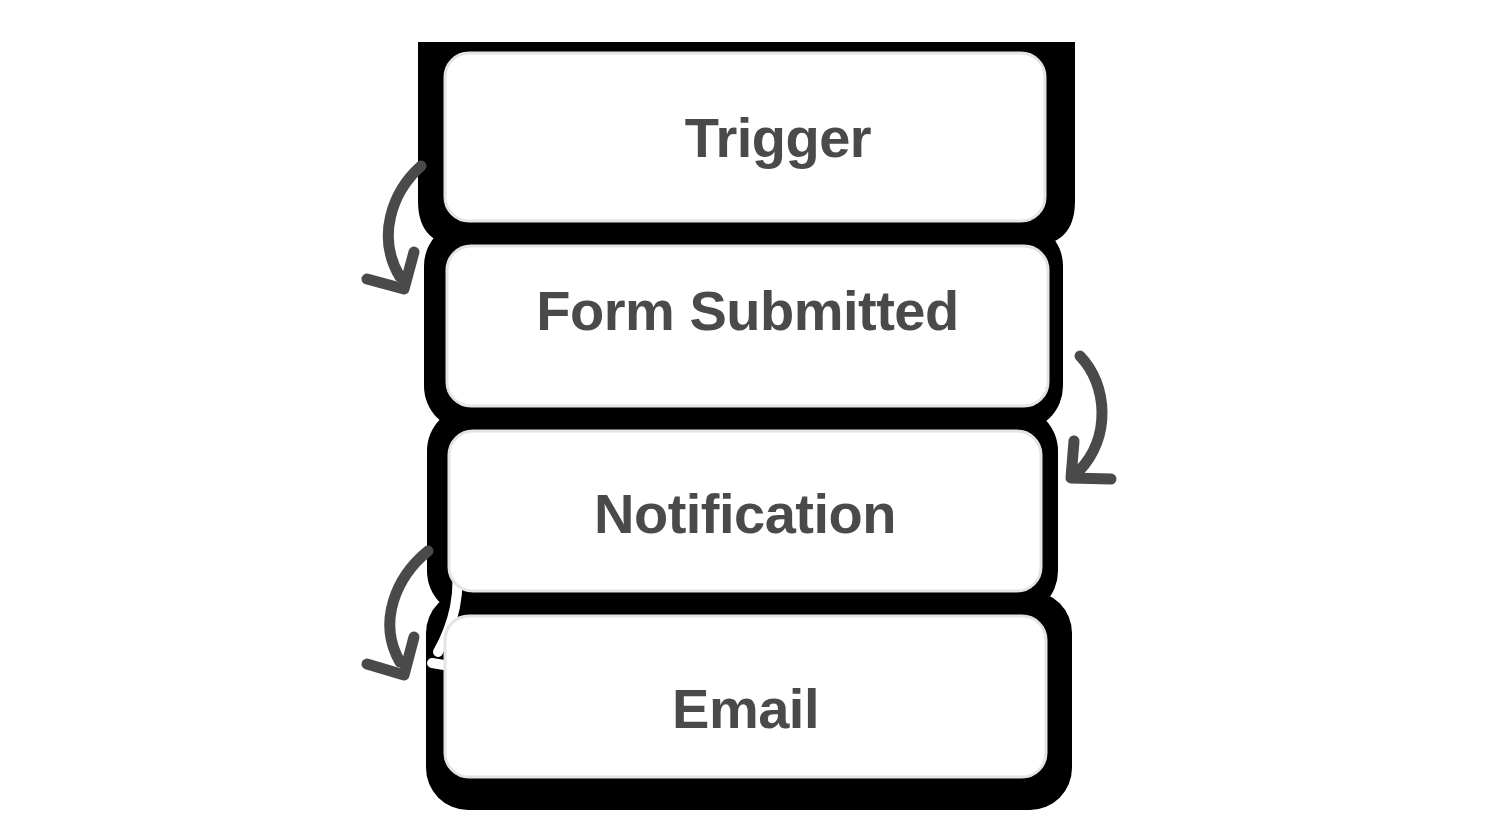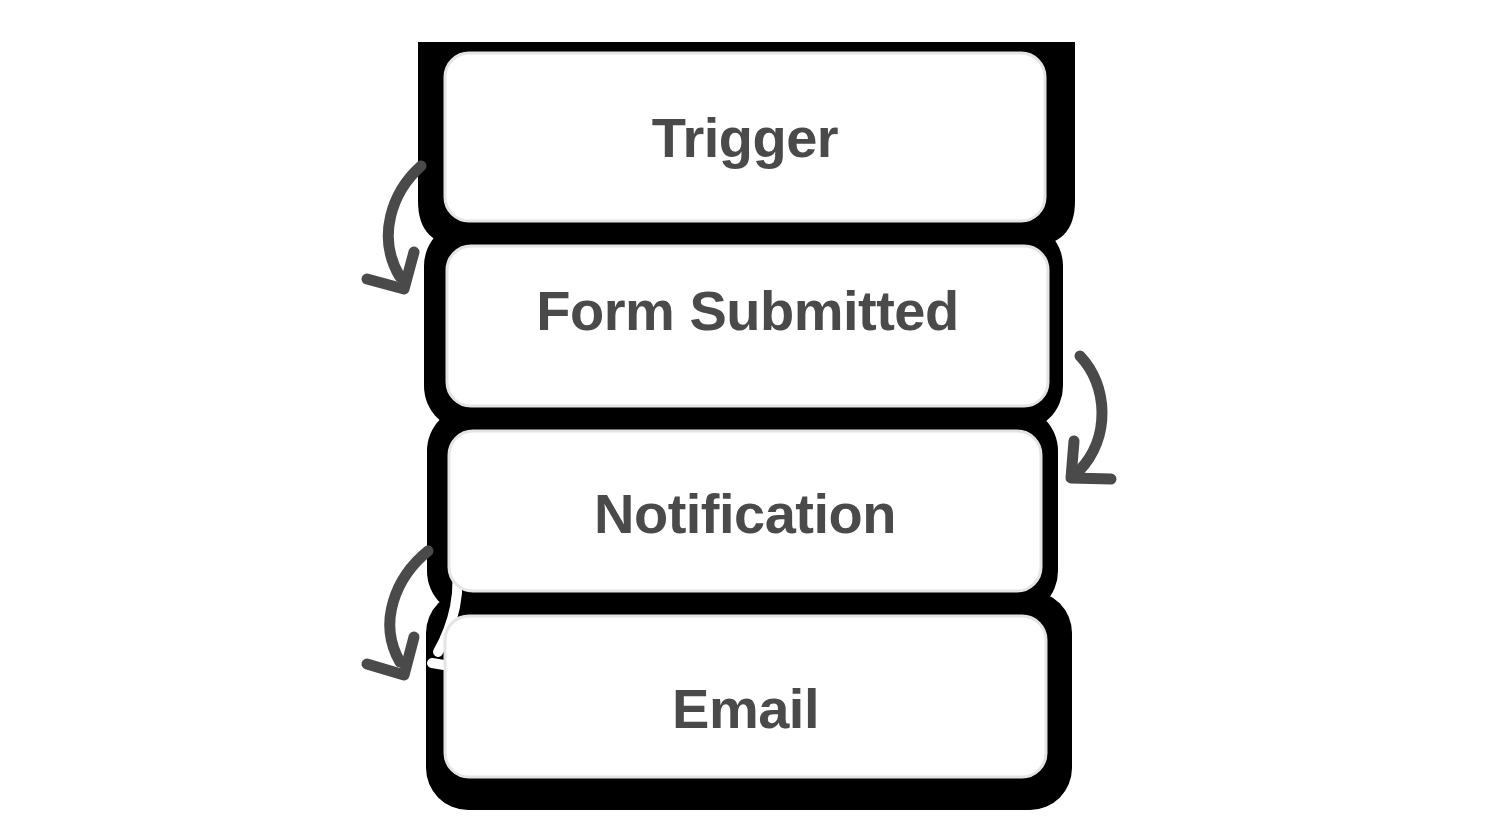--- a/index.html
+++ b/index.html
@@ -69,21 +69,21 @@
       <path d="M 1080 356 C 1108 385 1111 438 1079 471"></path>
       <path d="M 1074 441 L 1071 478 L 1111 479"></path>
     </g>
 
     <g fill="none" stroke-width="11" stroke-linecap="round" stroke-linejoin="round" stroke="#4a4a4a">
       <path d="M 428 551 C 396 577 377 622 400 662"></path>
       <path d="M 414 637 L 404 675 L 367 664"></path>
     </g>
   </svg>
 
-  <div class="node-hit" style="left:445px; top:53px; width:600px; height:168px;">
+  <div class="node-hit" style="left:445px; top:53px; width:600px; height:168px;padding-left:33px;">
     <span class="node-label">Trigger</span>
   </div>
 
   <div class="node-hit" style="left:447px; top:246px; width:601px; height:128px;">
     <span class="node-label">Form Submitted</span>
   </div>
 
   <div class="node-hit" style="left:449px; top:431px; width:592px; height:164px;">
     <span class="node-label">Notification</span>
   </div>

